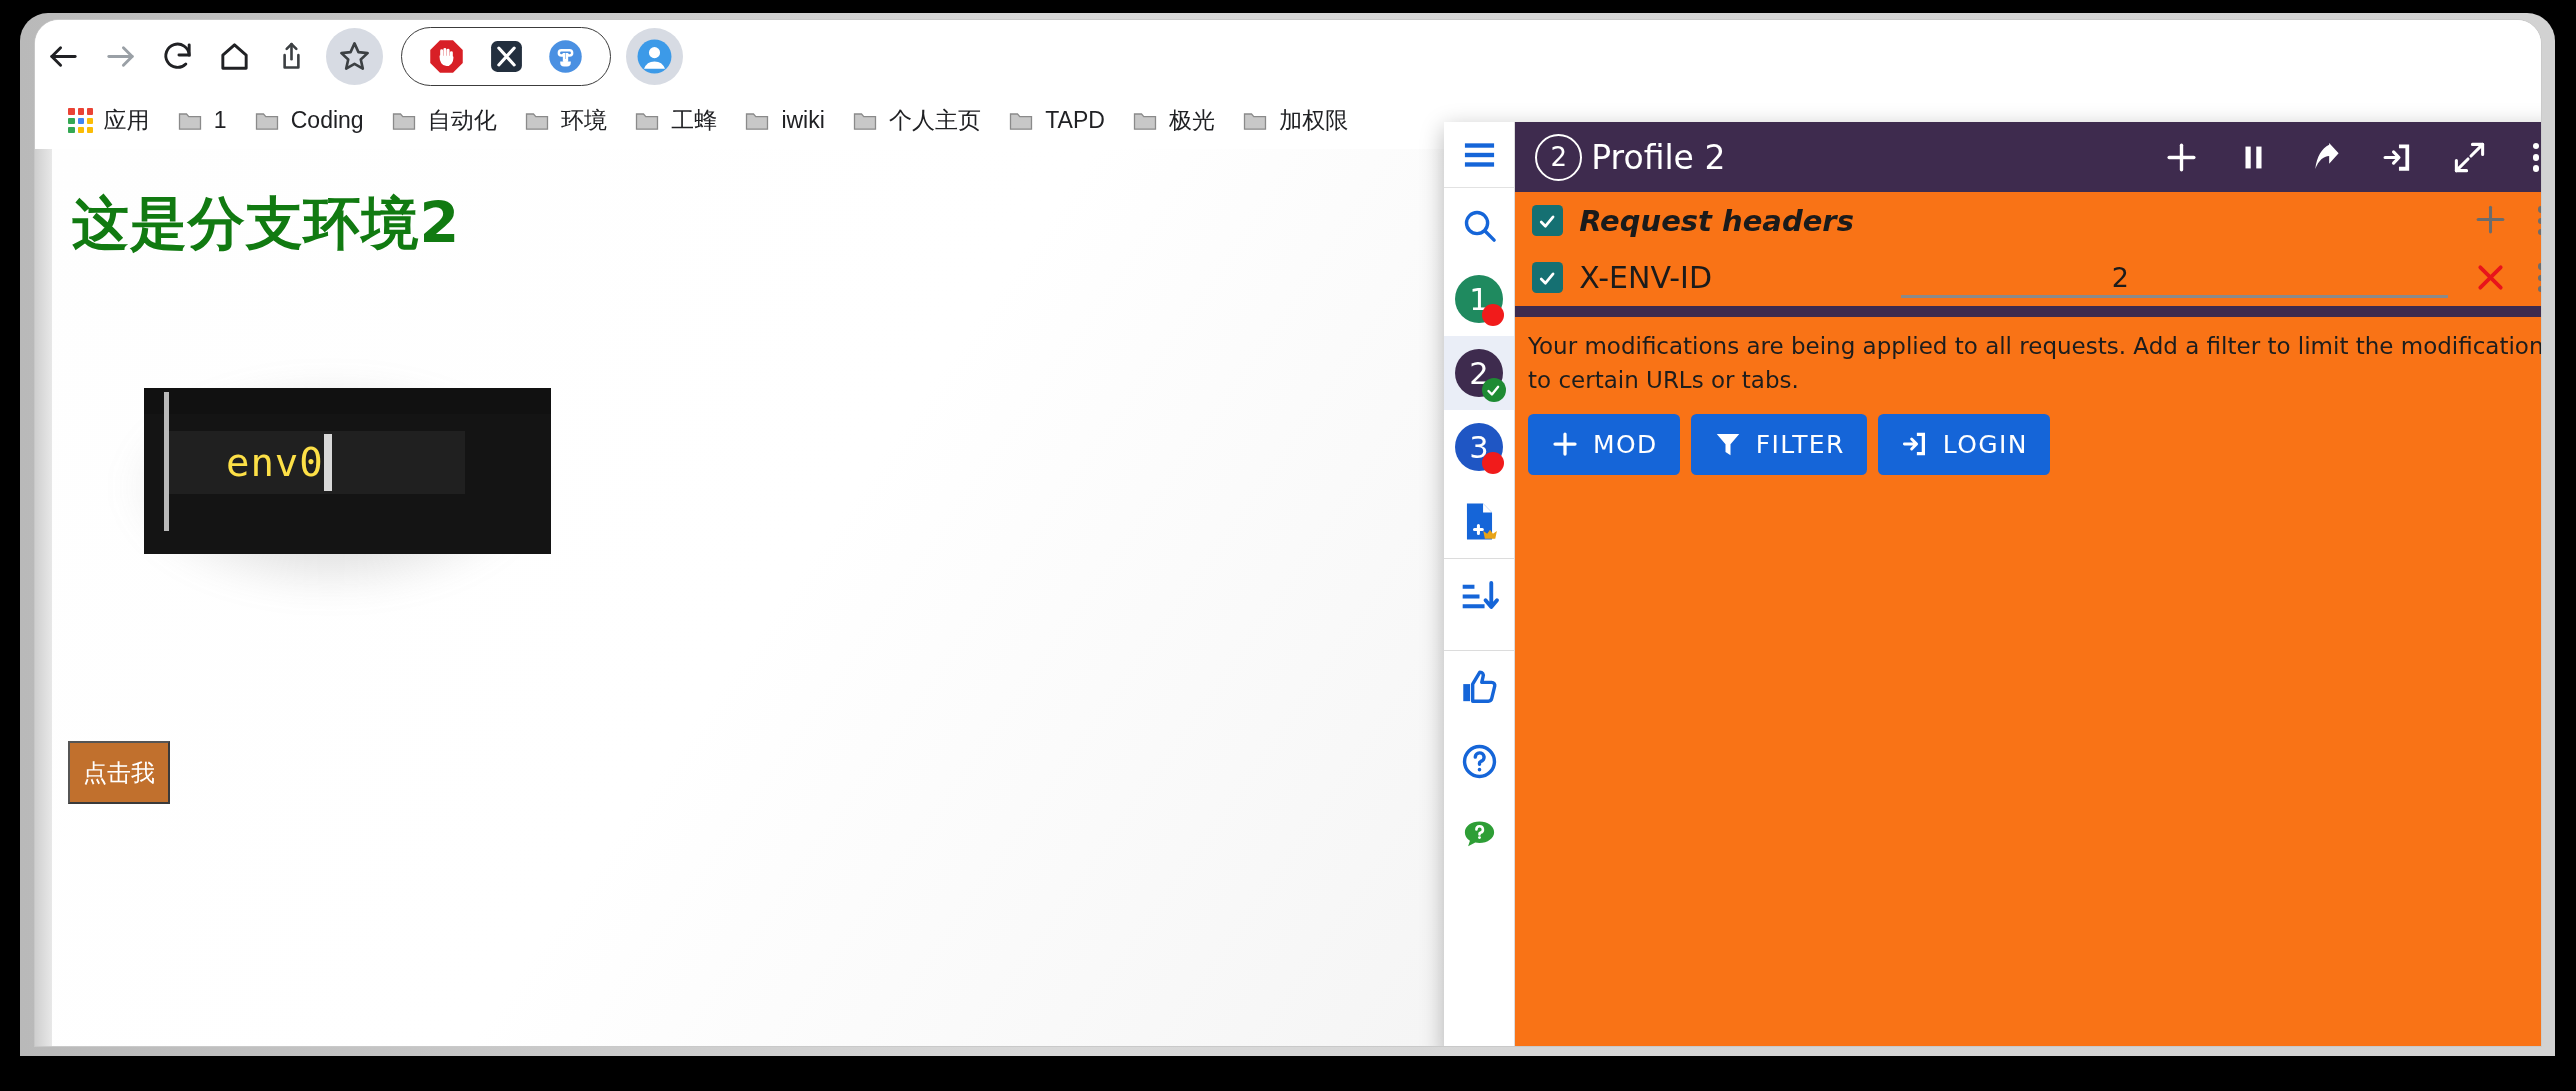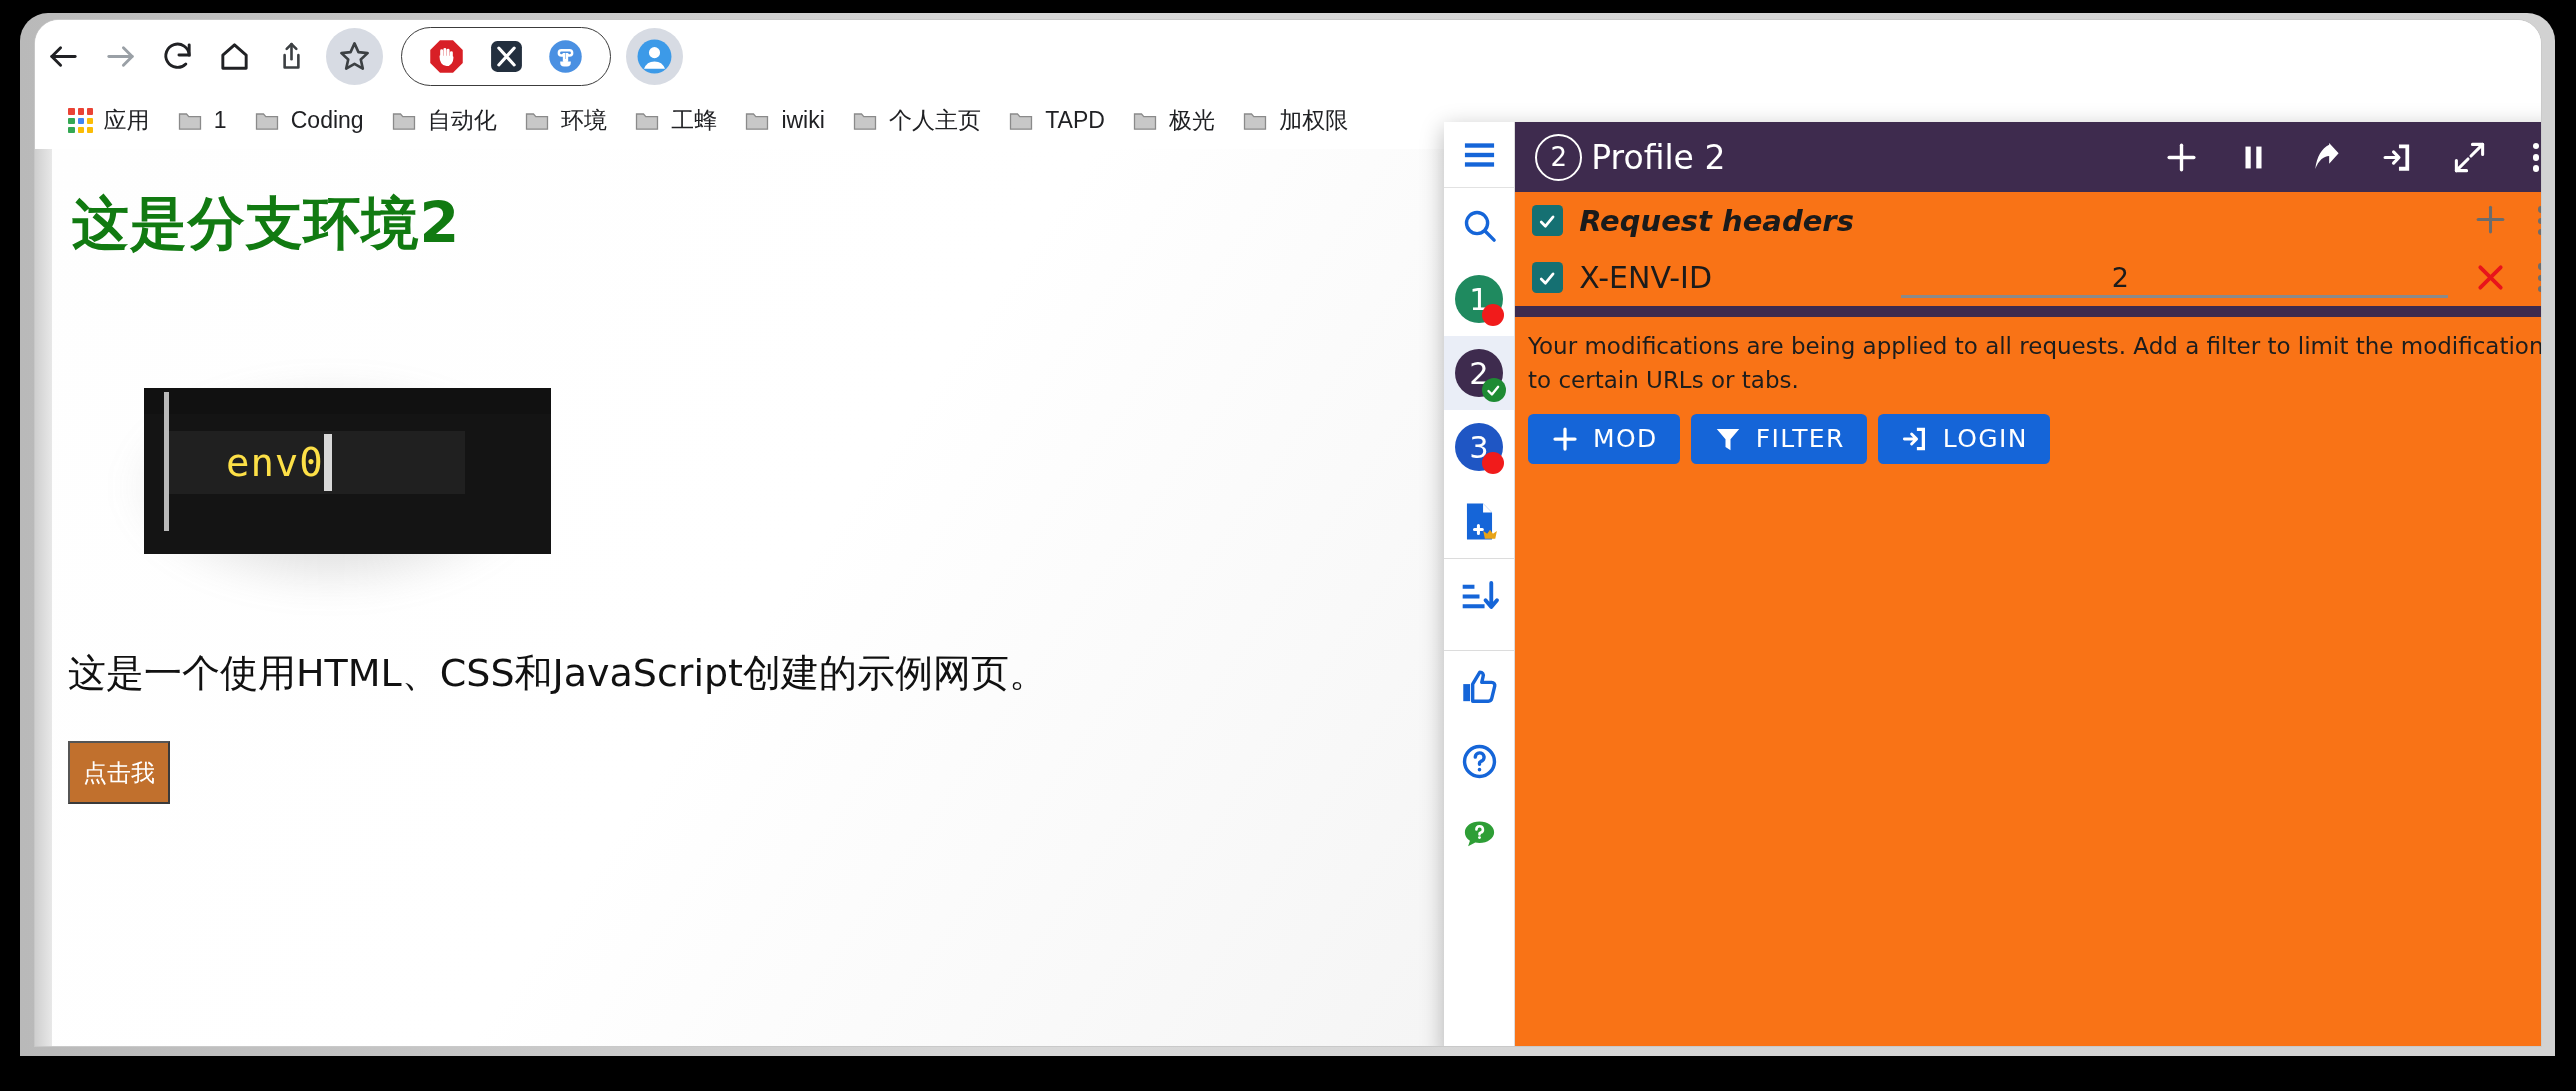--- a/index.html
+++ b/index.html
@@ -217,21 +217,21 @@
     width:37px;height:37px;display:flex;align-items:center;justify-content:center;
     cursor:pointer;flex:0 0 auto;
   }
   .purple-divider{height:11px;background:#3e2b4e;}
   .note{
     font-size:23px;color:#1d1d1d;line-height:1.45;padding:13px 18.5px 0 13px;
     font-family:"DejaVu Sans", sans-serif;
   }
   .btn-row{display:flex;gap:11px;padding:16.6px 0 0 13px;}
   .pbtn{
-    background:#1565d8;color:#ffffff;border:none;border-radius:5.5px;height:50px;
+    background:#1565d8;color:#ffffff;border:none;border-radius:5.5px;height:61px;
     display:flex;align-items:center;gap:13px;padding:0 22px;cursor:pointer;
     font-size:25px;letter-spacing:1.4px;font-family:"DejaVu Sans", sans-serif;
   }
 </style>
 </head>
 <body>
 
 <div class="frame-edge"></div>
 
 <div id="window-frame">
@@ -392,21 +392,20 @@
     <div id="terminal-shadow"></div>
     <div id="terminal">
       <div class="tbar"></div>
       <div class="vline"></div>
       <div class="cmdline">
         <span class="cmdtext">env0</span>
         <span class="caret"></span>
       </div>
     </div>
 
-    <div id="para">这是一个使用HTML、CSS和JavaScript创建的示例网页。</div>
 
     <button id="click-btn">点击我</button>
   </div>
 
   <div id="download-shelf">
     <div id="download-item">
       <span class="dl-chip"></span>
       <span class="dl-name">image-4.jpg</span>
     </div>
   </div>

